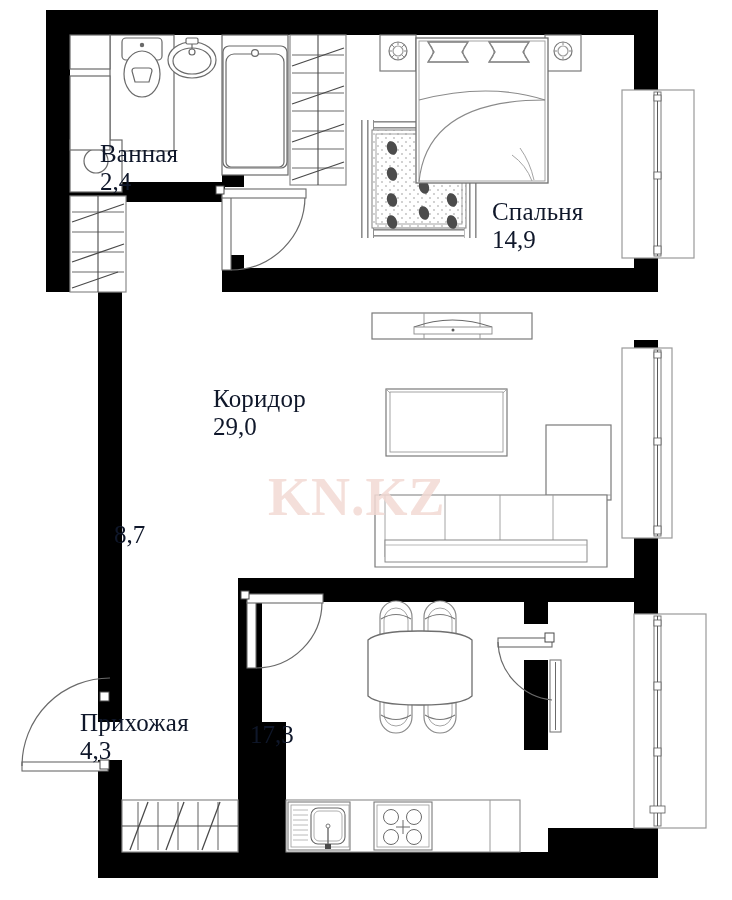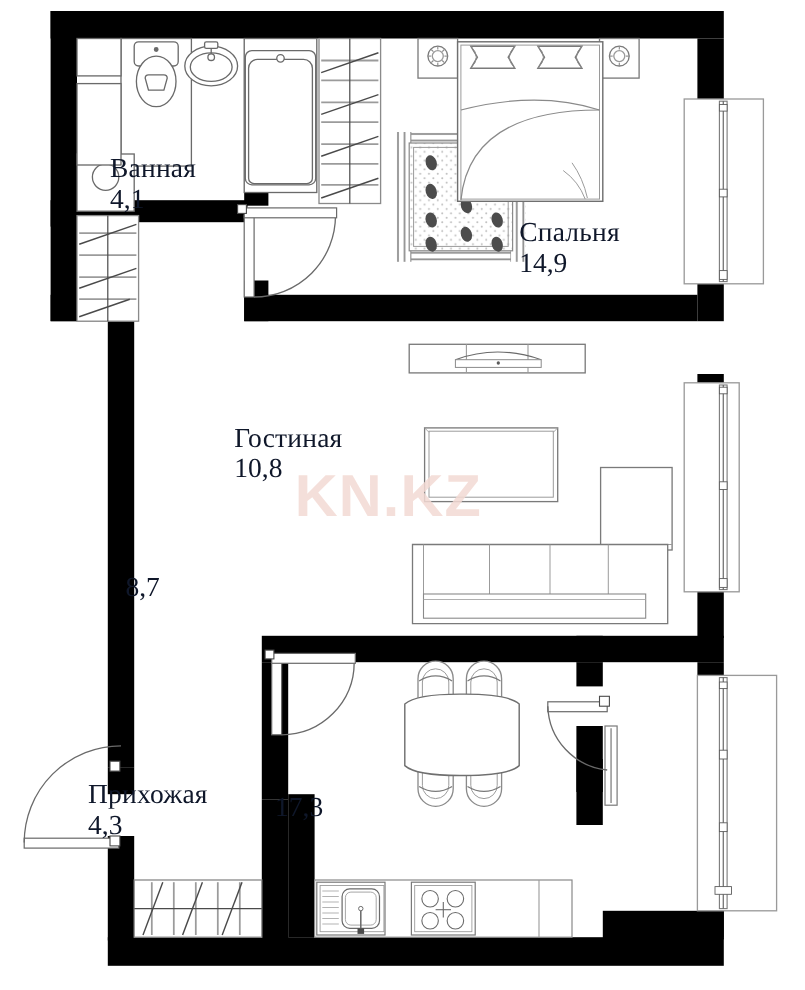--- a/index.html
+++ b/index.html
@@ -443,35 +443,35 @@
 
       <g>
         <rect x="498" y="638" width="54" height="9" fill="#ffffff" stroke="#6a6a6a" stroke-width="1.1"></rect>
         <path d="M498 642 A60 60 0 0 0 552 700" stroke="#6a6a6a" stroke-width="1.2"></path>
         <rect x="545" y="633" width="9" height="9" fill="#ffffff" stroke="#4a4a4a" stroke-width="1"></rect>
       </g>
     </g>
 
   </svg>
 
-  <div class="watermark" style="left:268px; top:420px;">KN.KZ</div>
+  <div class="watermark" style="left:268px; top:466px;font-family:Liberation Serif, serif;">KN.KZ</div>
 
   <div class="room-label" style="left:100px; top:140px; width:168px;">
     <span class="name">Ванная</span>
-    <span class="area">4,1</span>
-  </div>
-
-  <div class="room-label" style="left:472px; top:198px; width:190px;">
+    <span class="area">2,4</span>
+  </div>
+
+  <div class="room-label" style="left:492px; top:198px; width:190px;">
     <span class="name">Спальня</span>
     <span class="area">14,9</span>
   </div>
 
   <div class="room-label" style="left:213px; top:385px; width:190px;">
-    <span class="name">Гостиная</span>
-    <span class="area">10,8</span>
+    <span class="name">Коридор</span>
+    <span class="area">29,0</span>
   </div>
 
   <div class="room-label" style="left:114px; top:521px; width:190px;">
     <span class="area">8,7</span>
   </div>
 
   <div class="room-label" style="left:534px; top:612px; width:198px;">
   </div>
 
   <div class="room-label" style="left:80px; top:709px; width:200px;">

